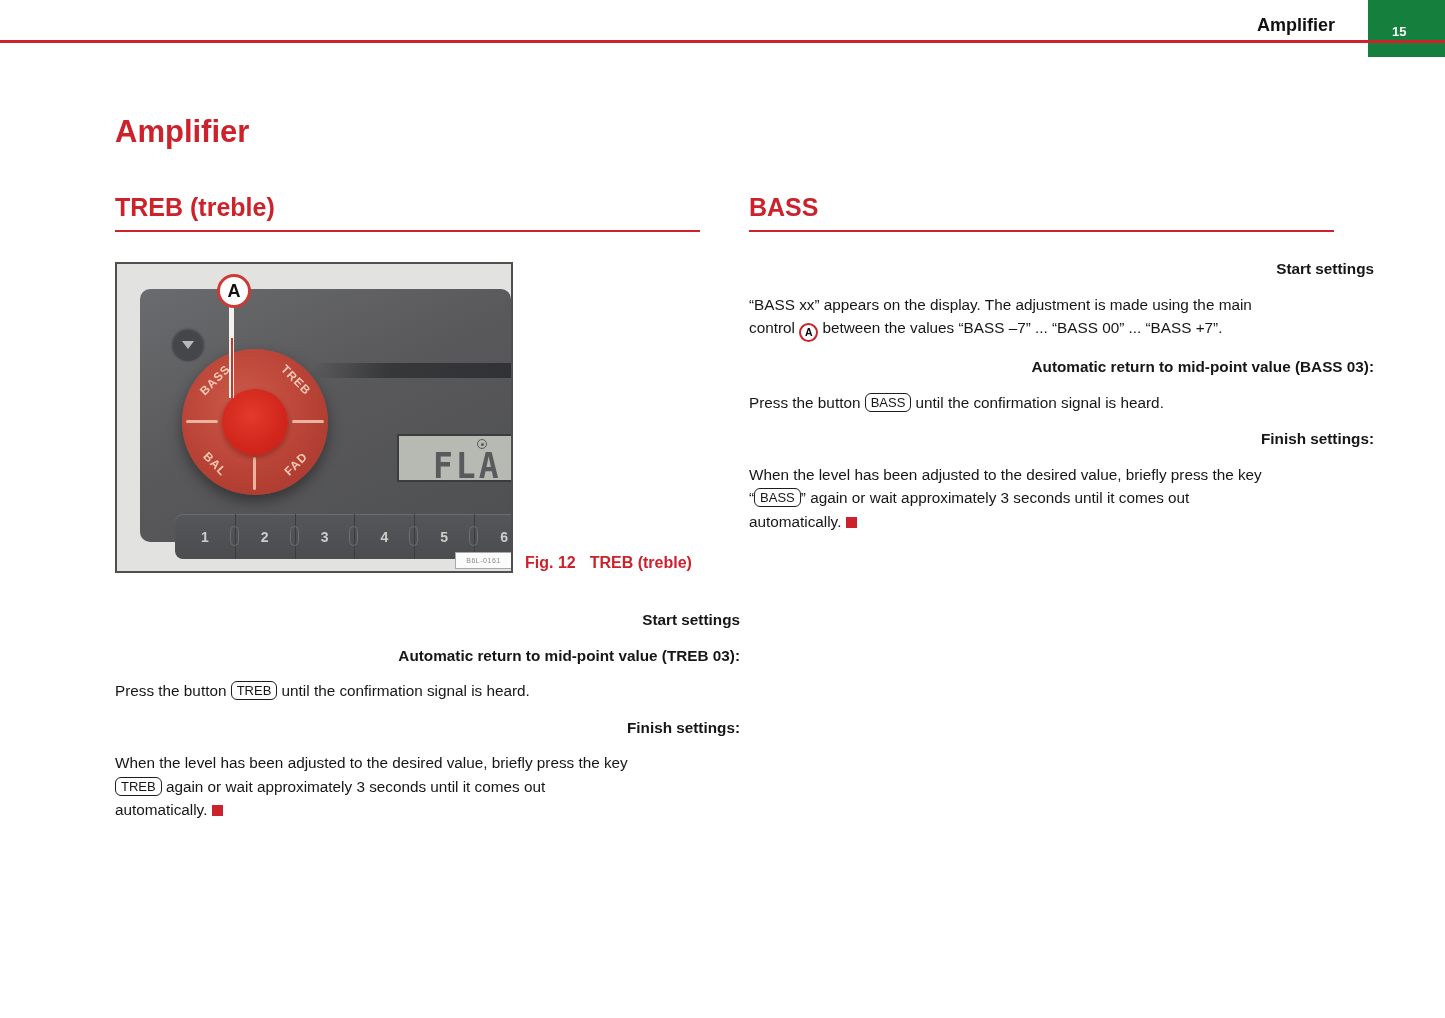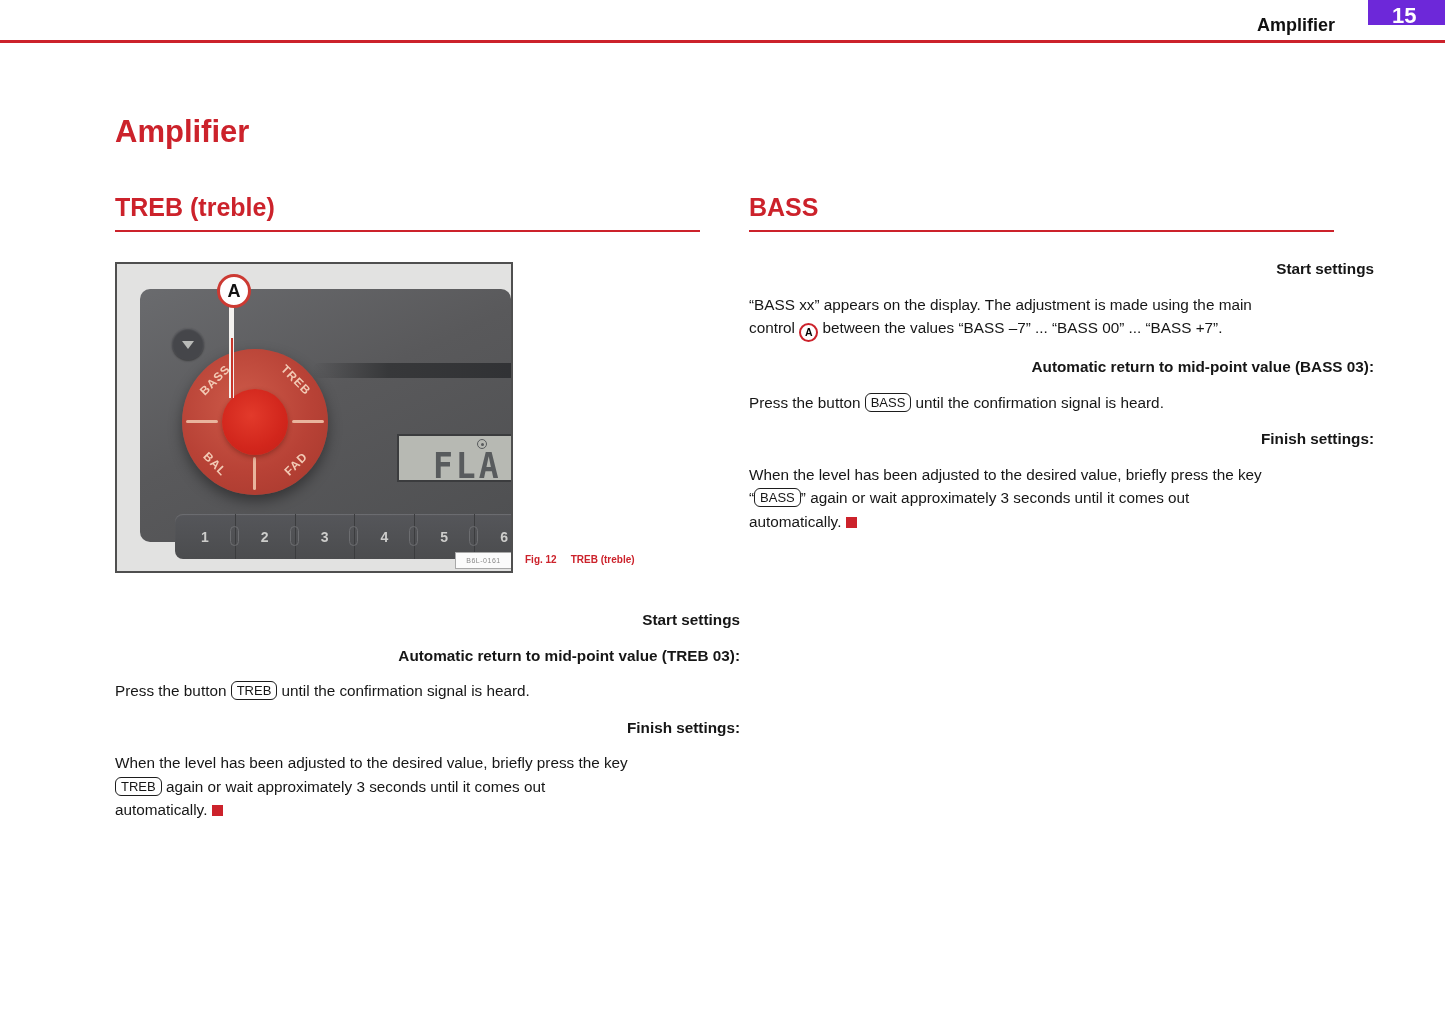--- a/index.html
+++ b/index.html
@@ -4,22 +4,22 @@
 <style>
   html,body{margin:0;padding:0;}
   body{
     width:1445px;height:1018px;position:relative;background:#ffffff;
     font-family:"Liberation Sans",sans-serif;color:#161616;overflow:hidden;
     -webkit-font-smoothing:antialiased;
   }
   
   .hdr-rule{position:absolute;left:0;top:40px;width:1445px;height:3px;background:#cc222b;}
   .hdr-title{position:absolute;top:15px;right:110px;font-size:18px;font-weight:bold;color:#111;}
-  .page-badge{position:absolute;top:0;right:0;width:77px;height:25px;background:#6d28d9;
-    color:#fff;font-size:22px;font-weight:bold;display:flex;align-items:center;}
+  .page-badge{position:absolute;top:0;right:0;width:77px;height:57px;background:#15803d;
+    color:#fff;font-size:13px;font-weight:bold;display:flex;align-items:center;}
   .page-badge span{margin-left:24px;margin-top:6px;}
   
   .doc-title{position:absolute;left:115px;top:114px;font-size:31px;font-weight:bold;color:#cc222b;}
   .sec-head{position:absolute;top:193px;width:585px;font-size:25px;font-weight:bold;color:#cc222b;
     border-bottom:2px solid #cc222b;padding-bottom:8px;}
   #treb-head{left:115px;}
   #bass-head{left:749px;}
   
   .col{position:absolute;width:625px;font-size:15.3px;line-height:23.5px;}
   #left-col{left:115px;top:608px;}
@@ -76,21 +76,21 @@
     background:linear-gradient(#55565a,#4b4c4e);box-shadow:inset 0 1px 1px rgba(255,255,255,.15);
     display:flex;}
   .preset-cell{flex:1;position:relative;display:flex;align-items:center;justify-content:center;
     color:#cdcdcb;font-size:14px;font-weight:bold;}
   .preset-divider{position:absolute;left:0;top:0;width:1px;height:100%;background:#3b3c3e;}
   .preset-notch{position:absolute;left:-5px;top:12px;width:9px;height:20px;border:1.5px solid #6c6d70;
     border-radius:5px;box-sizing:border-box;}
   .bezel-bottom-label{position:absolute;left:338px;top:288px;width:57px;height:17px;background:#fbfbfb;
     border:1px solid #a8a8a8;box-sizing:border-box;font-size:7px;color:#8a8a8a;
     display:flex;align-items:center;justify-content:center;letter-spacing:.5px;}
-  .fig-caption{position:absolute;left:525px;top:554px;font-size:10px;font-weight:bold;color:#cc222b;}
+  .fig-caption{position:absolute;left:525px;top:554px;font-size:16px;font-weight:bold;color:#cc222b;}
   .fig-caption .cap-text{margin-left:14px;}
 </style>
 </head>
 <body>
 
 <div class="hdr-title">Amplifier</div>
 <div class="page-badge">
   <span>15</span>
 </div>
 <div class="hdr-rule"></div>

